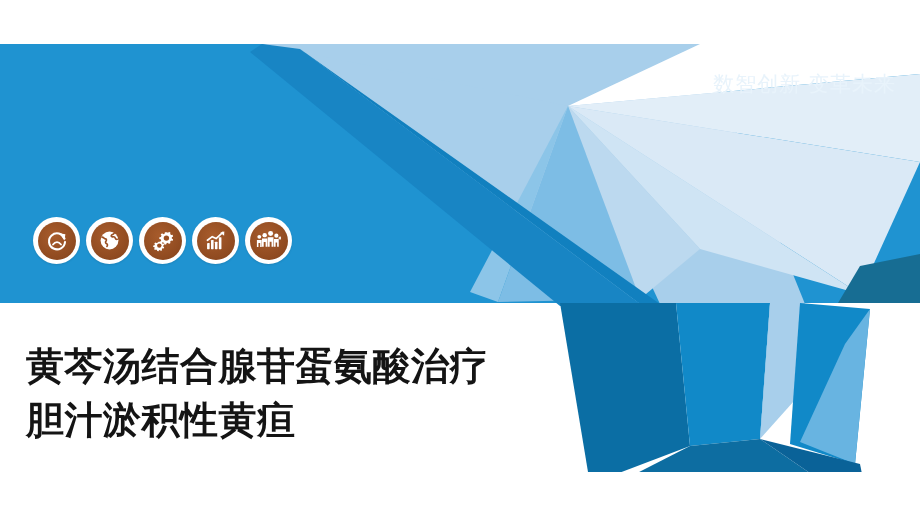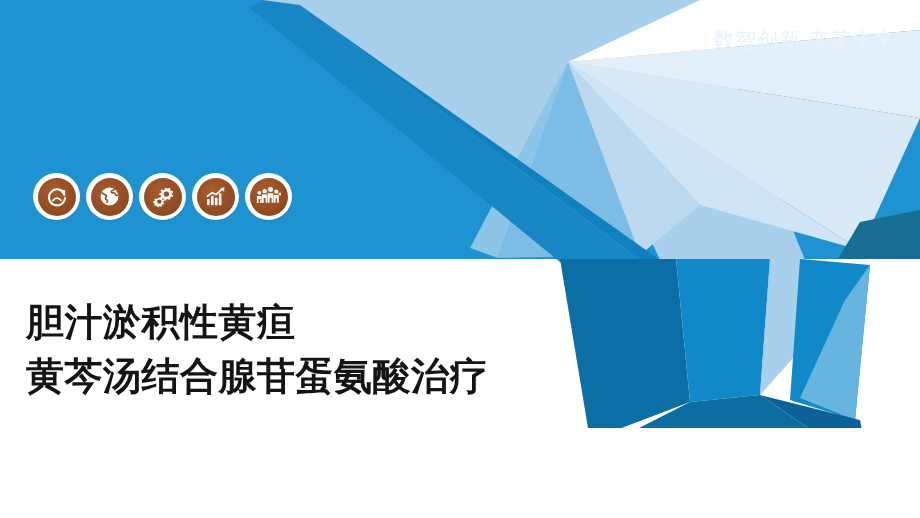--- a/index.html
+++ b/index.html
@@ -7,20 +7,21 @@
     padding: 0;
     background: #ffffff;
   }
   #slide {
     position: relative;
     width: 920px;
     height: 428px;
     overflow: hidden;
     background: #737373;
     font-family: "Liberation Sans", "DejaVu Sans", sans-serif;
+    margin-top: 44px;
   }
   #bg-svg {
     position: absolute;
     left: 0; top: 0;
     width: 920px;
     height: 518px;
     display: block;
   }
   .header-tagline {
     position: absolute;
@@ -189,17 +190,17 @@
           <circle cx="21.2" cy="7.0" r="2.2"></circle>
           <path d="M18.7 10.4h5v8.2h-1.7v-4.4h-1.6v4.4h-1.7z"></path>
           <circle cx="25.0" cy="9.4" r="1.6" opacity="0.9"></circle>
         </svg>
       </div>
     </div>
 
   </div>
 
   <div class="title-block">
+    <div class="title-line">黄芩汤结合腺苷蛋氨酸治疗</div>
     <div class="title-line">胆汁淤积性黄疸</div>
-    <div class="title-line">黄芩汤结合腺苷蛋氨酸治疗</div>
   </div>
 
 </div>
 
 </body></html>

